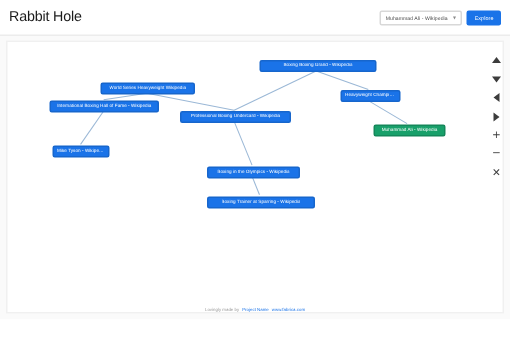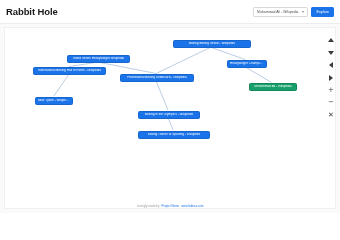--- a/index.html
+++ b/index.html
@@ -11,21 +11,21 @@
   }
   .app{position:relative;width:340px;height:213px;background:#fafafa;}
 
   
   .header{
     position:absolute;left:0;top:0;width:340px;height:24px;
     background:#ffffff;border-bottom:1px solid #ececec;
     display:flex;align-items:center;box-sizing:border-box;padding:0 6px;
   }
   .app-title{
-    font-size:9.5px;font-weight:bold;color:#1b1b1b;letter-spacing:-0.1px;
+    font-size:9.5px;font-weight:normal;color:#1b1b1b;letter-spacing:-0.1px;
     white-space:nowrap;
   }
   .header-right{margin-left:auto;display:flex;align-items:center;gap:3px;}
   .select{
     display:flex;align-items:center;gap:4px;
     height:10px;padding:0 3px;box-sizing:border-box;
     border:1px solid #d8d8d8;border-radius:1.5px;background:#fff;
   }
   .select-label{font-size:3.4px;color:#4a4a4a;white-space:nowrap;letter-spacing:0.05px;}
   .chev{width:0;height:0;border-left:1.6px solid transparent;border-right:1.6px solid transparent;border-top:2px solid #8a8a8a;}

